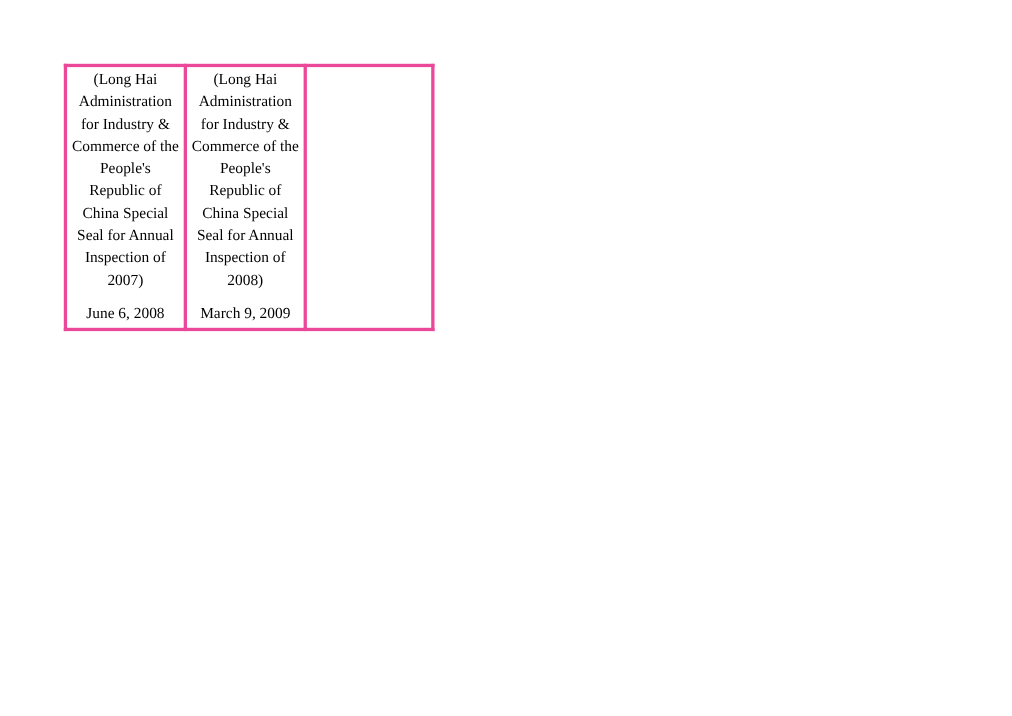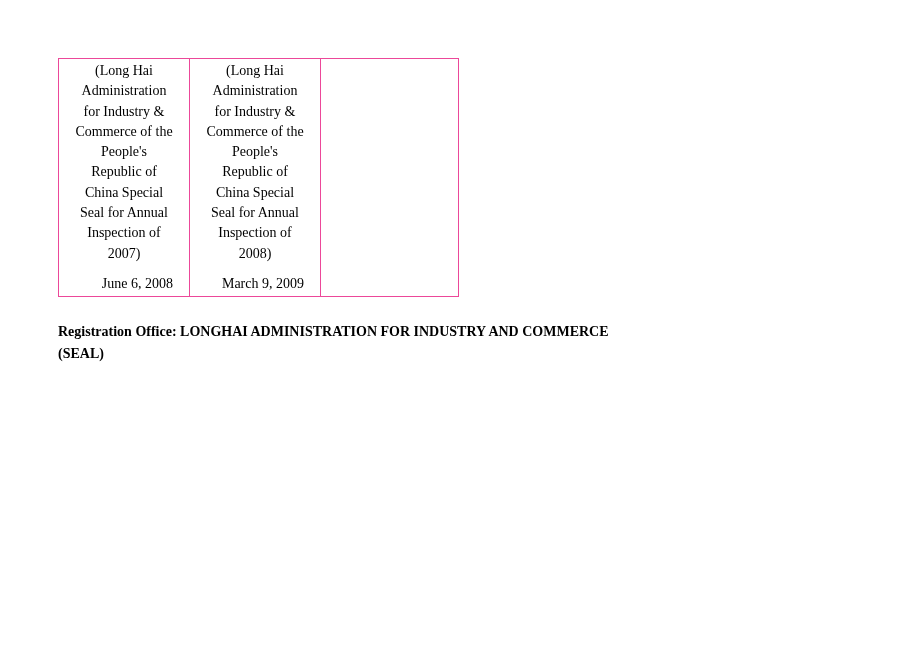--- a/index.html
+++ b/index.html
@@ -14,33 +14,33 @@
   }
   .page {
     padding-top: 58px;
     padding-left: 58px;
   }
   table.seal-table {
     border-collapse: collapse;
     border: 1px solid #000;
   }
   table.seal-table td {
-    border: 1px solid #ec4899;
+    border: 3px solid #ec4899;
     vertical-align: top;
     width: 98px;
-    padding: 0 16px;
+    padding: 0 4px;
     font-size: 14px;
     line-height: 1.45;
   }
   .seal-text {
     text-align: center;
     padding-top: 2px;
   }
   .date-text {
-    text-align: right;
+    text-align: center;
     padding-top: 10px;
     padding-bottom: 2px;
   }
   .col3 {
     width: 105px !important;
   }
   .registration {
     margin-top: 24px;
     font-weight: bold;
     font-size: 14px;
@@ -70,16 +70,15 @@
       </td>
       <td>
         <div class="seal-text">(Long Hai Administration for Industry &amp; Commerce of the People's Republic of China Special Seal for Annual Inspection of 2008)</div>
         <div class="date-text">March 9, 2009</div>
       </td>
       <td class="col3"></td>
     </tr>
   </tbody>
     </table>
 
-  <div class="registration">Registration Office: LONGHAI ADMINISTRATION FOR INDUSTRY AND COMMERCE (SEAL)</div>
 
 
 </div>
 
 </body></html>

